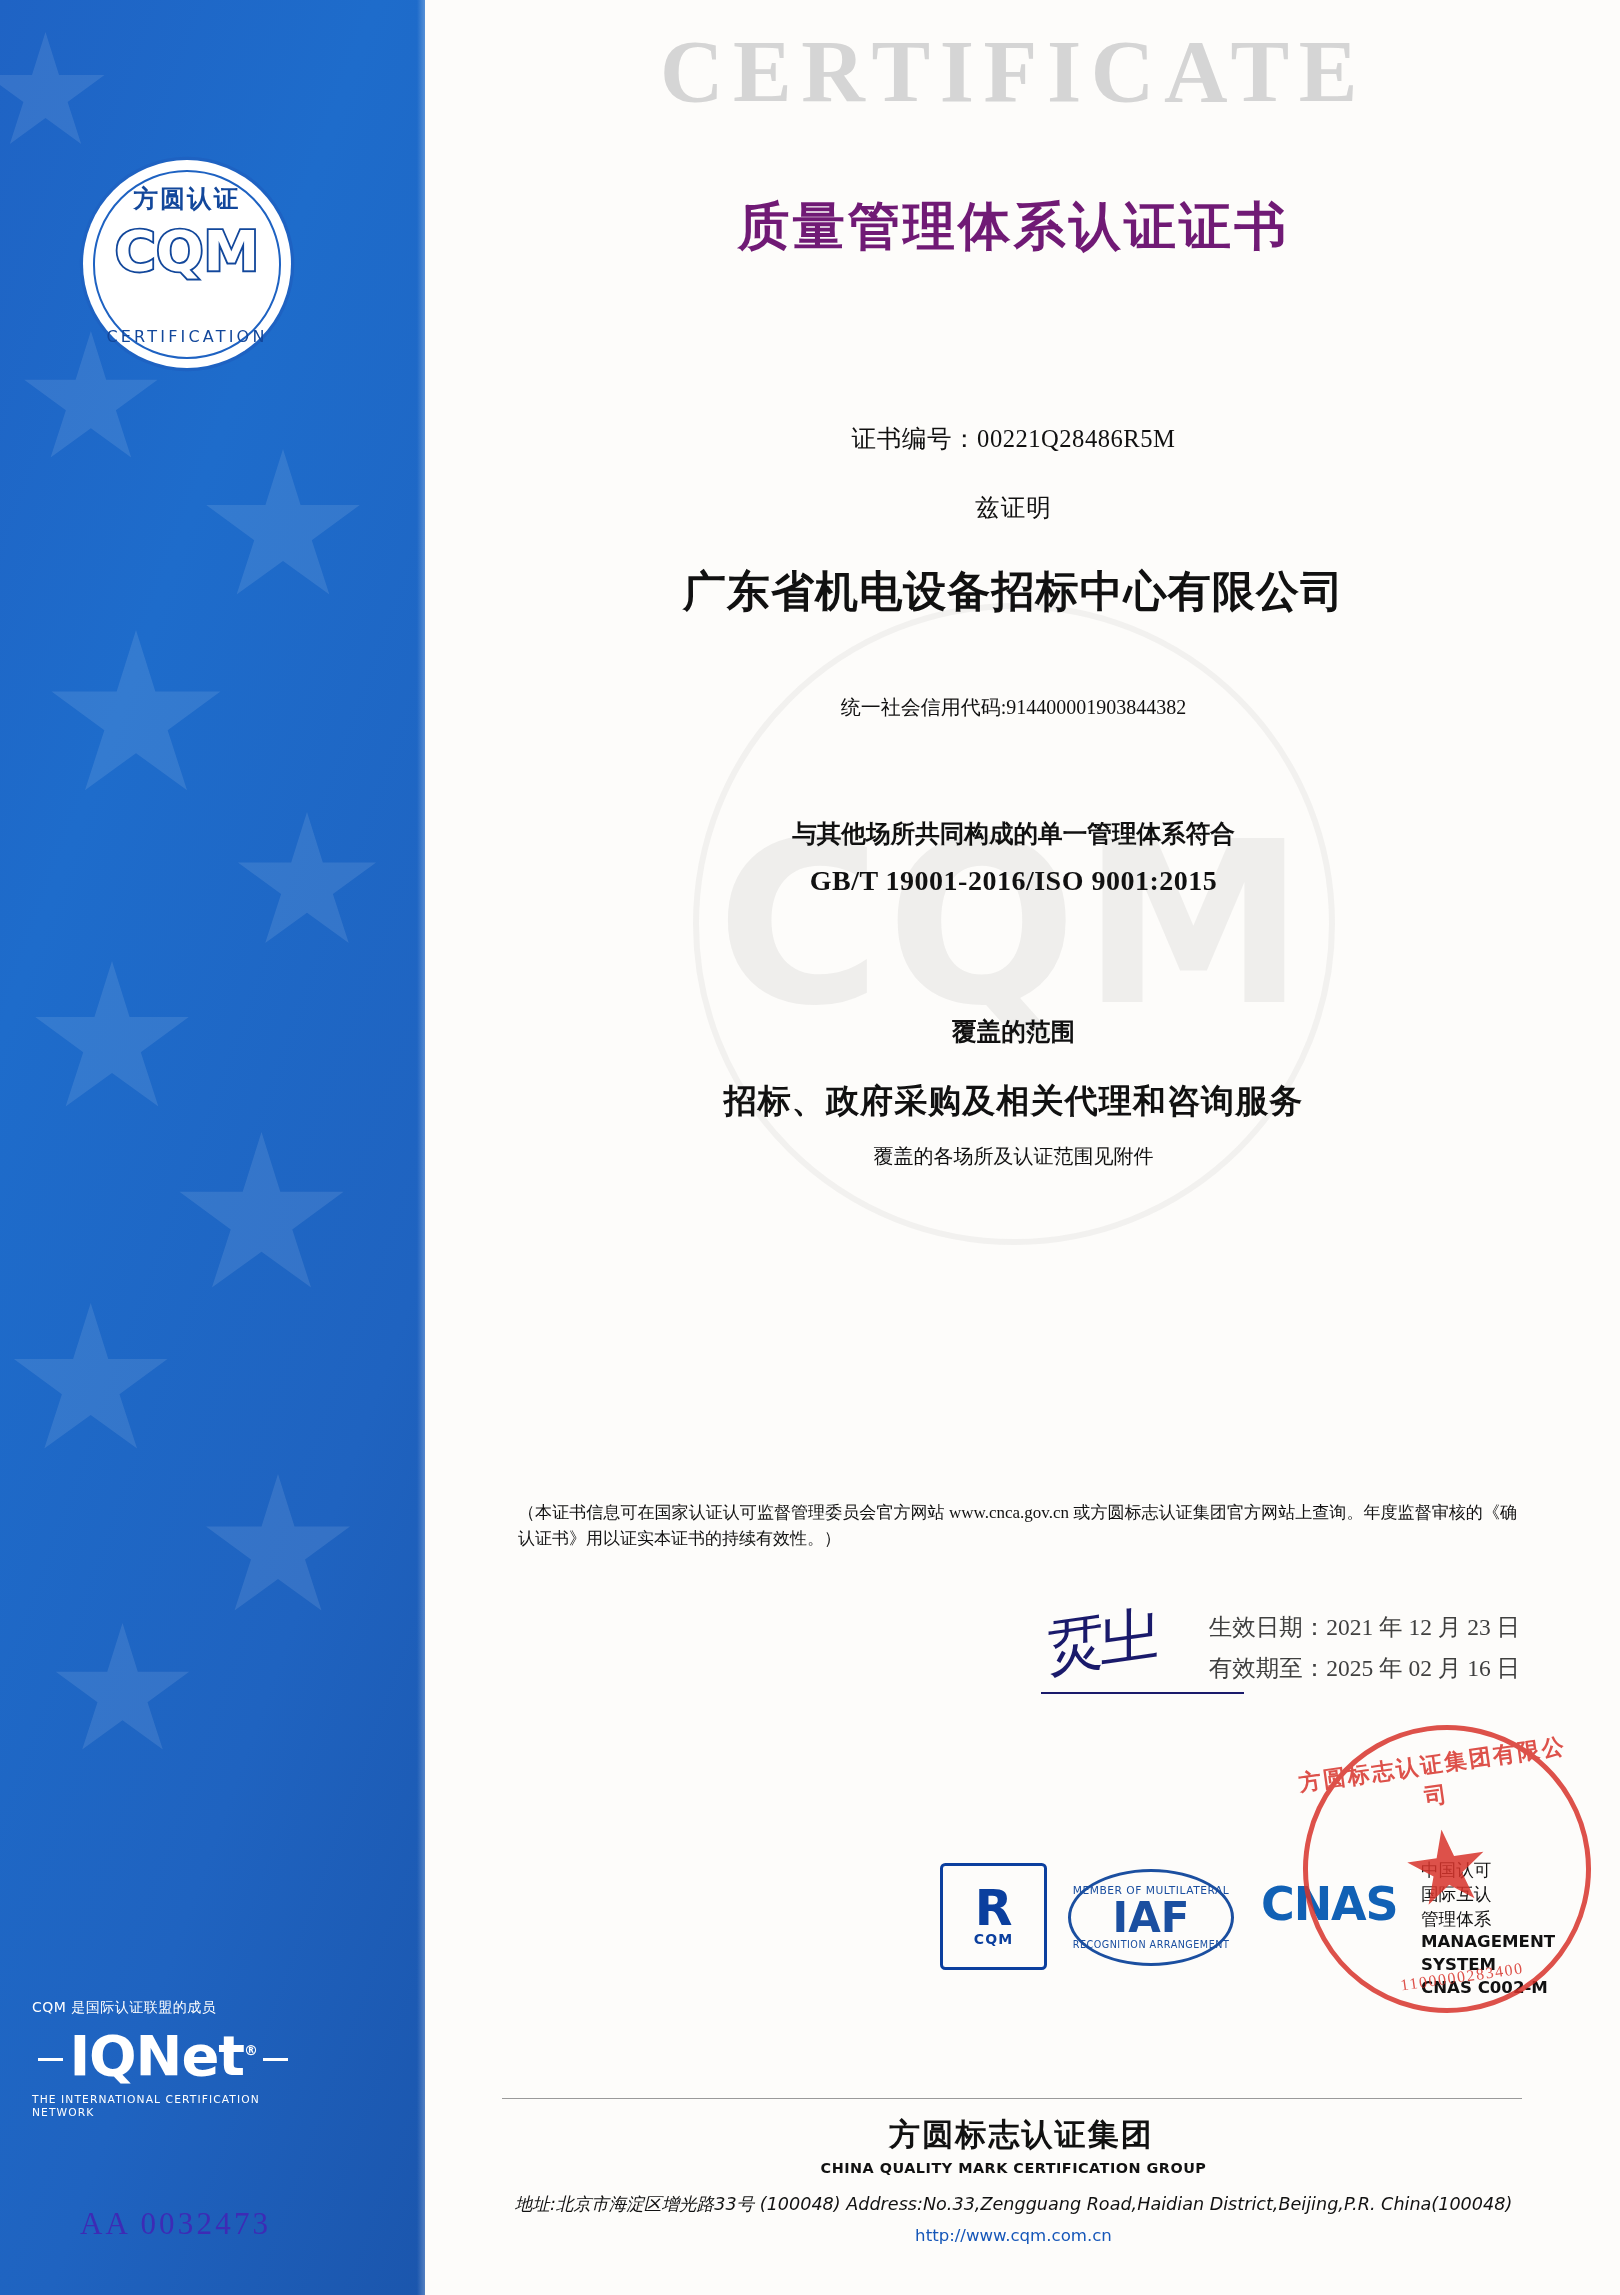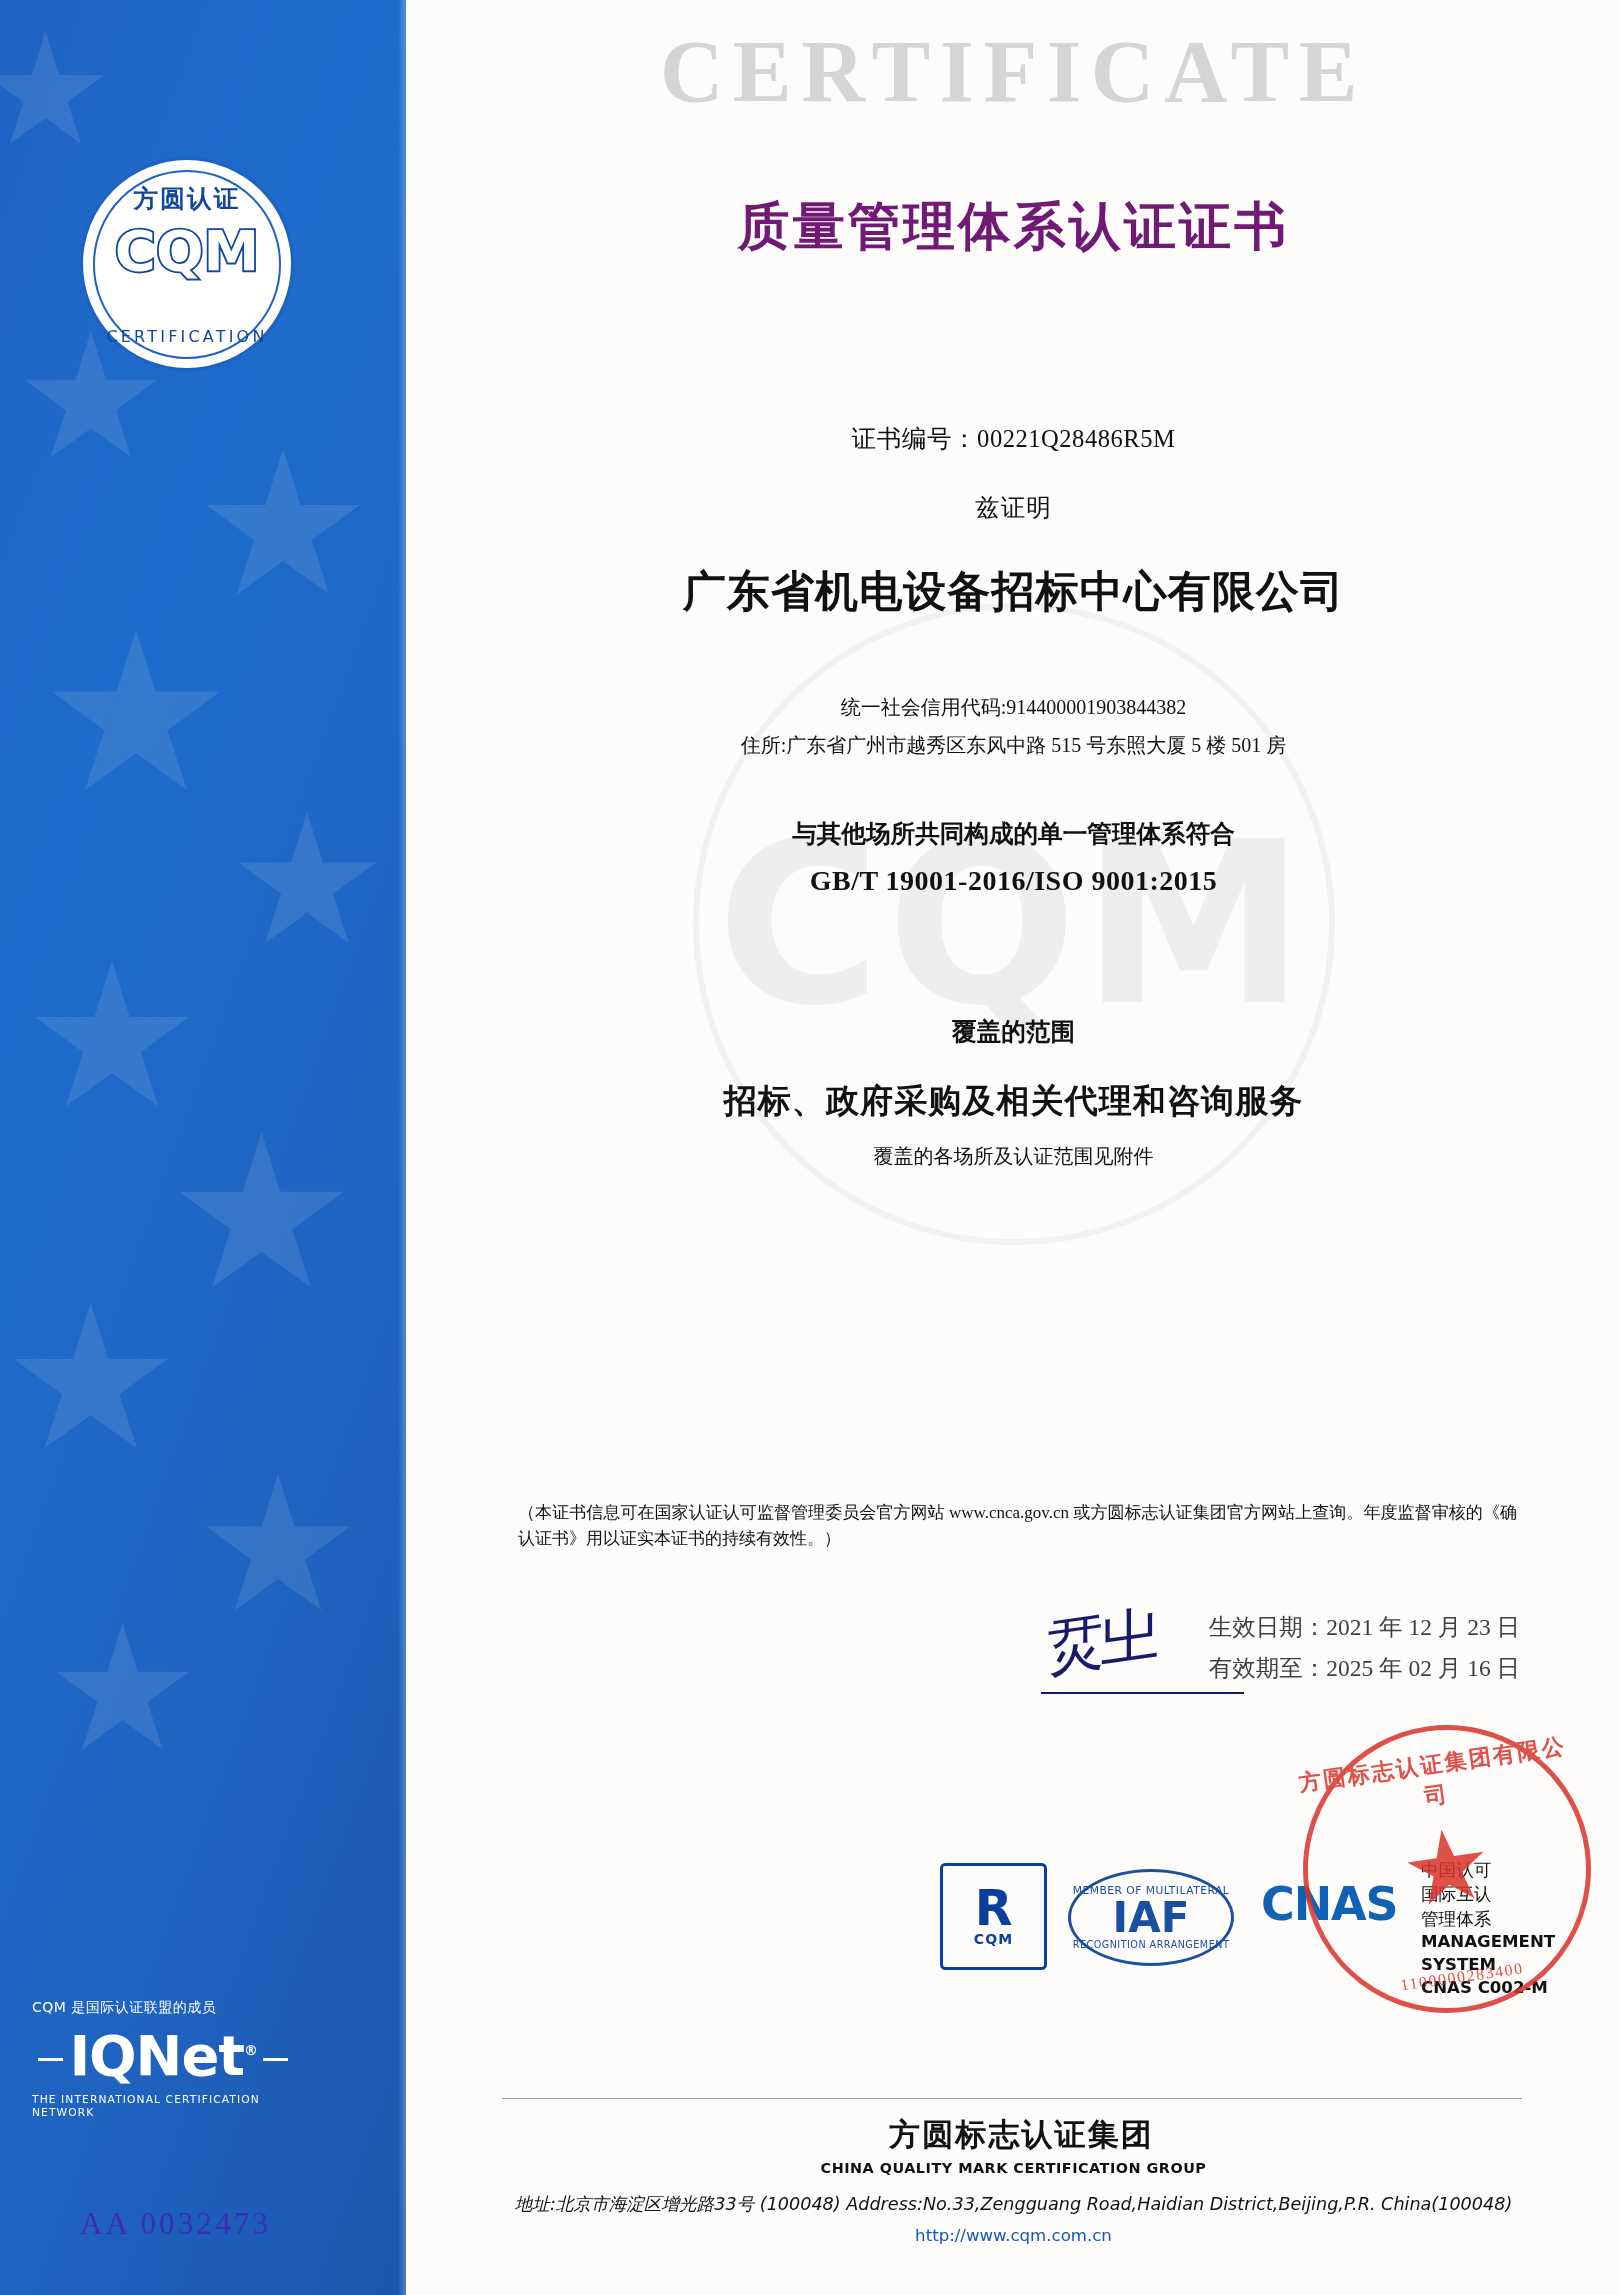--- a/index.html
+++ b/index.html
@@ -18,20 +18,21 @@
     overflow: hidden;
   }
 
   
   .left-band {
     position: absolute;
     left: 0; top: 0;
     width: 406px; height: 2295px;
     background: linear-gradient(110deg, #1f63c4 0%, #1e6ccb 30%, #1f63c0 70%, #1b56ad 100%);
     overflow: hidden;
+    padding-left: 19px;
   }
   .left-band .edge {
     position: absolute;
     top: 0; right: 0; width: 8.5px; height: 100%;
     background: linear-gradient(90deg, rgba(255,255,255,0.0), rgba(255,255,255,0.25));
   }
   .star {
     position: absolute;
     background: rgba(255,255,255,0.10);
     clip-path: polygon(50% 0%, 61% 35%, 98% 35%, 68% 57%, 79% 91%, 50% 70%, 21% 91%, 32% 57%, 2% 35%, 39% 35%);
@@ -463,21 +464,20 @@
   <div class="content">
 
     <div class="watermark-title">CERTIFICATE</div>
     <div class="big-watermark">CQM</div>
 
     <div class="title-cn">质量管理体系认证证书</div>
     <div class="cert-no">证书编号：00221Q28486R5M</div>
     <div class="hereby">兹证明</div>
     <div class="company">广东省机电设备招标中心有限公司</div>
     <div class="credit-code">统一社会信用代码:914400001903844382</div>
-    <div class="address">住所:广东省广州市越秀区东风中路 515 号东照大厦 5 楼 501 房</div>
 
     <div class="standard-line1">与其他场所共同构成的单一管理体系符合</div>
     <div class="standard-line2">GB/T 19001-2016/ISO 9001:2015</div>
 
     <div class="scope-label">覆盖的范围</div>
     <div class="scope-text">招标、政府采购及相关代理和咨询服务</div>
     <div class="scope-note">覆盖的各场所及认证范围见附件</div>
 
     <div class="disclaimer">（本证书信息可在国家认证认可监督管理委员会官方网站 www.cnca.gov.cn 或方圆标志认证集团官方网站上查询。年度监督审核的《确认证书》用以证实本证书的持续有效性。）</div>
 

